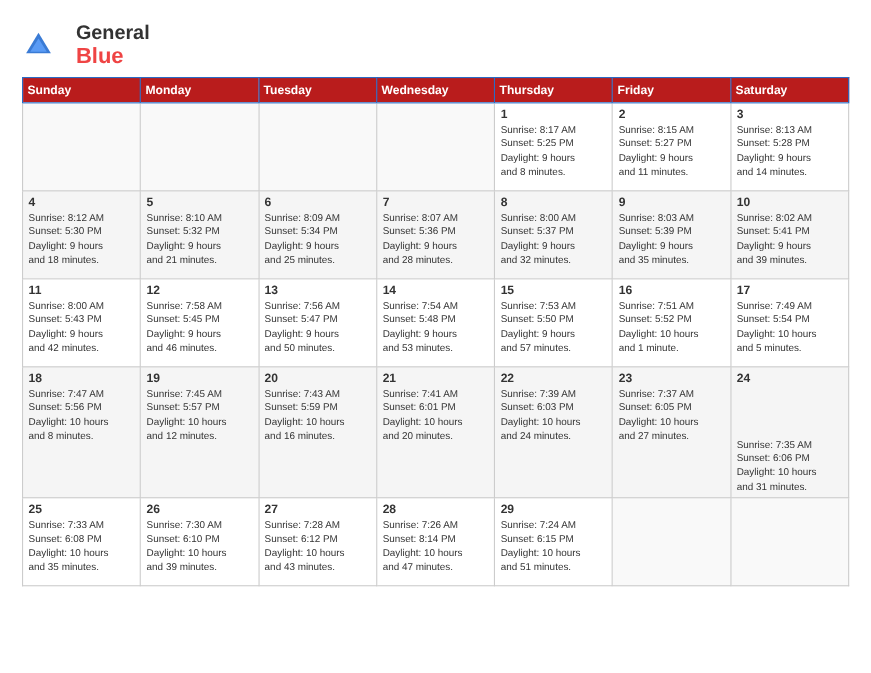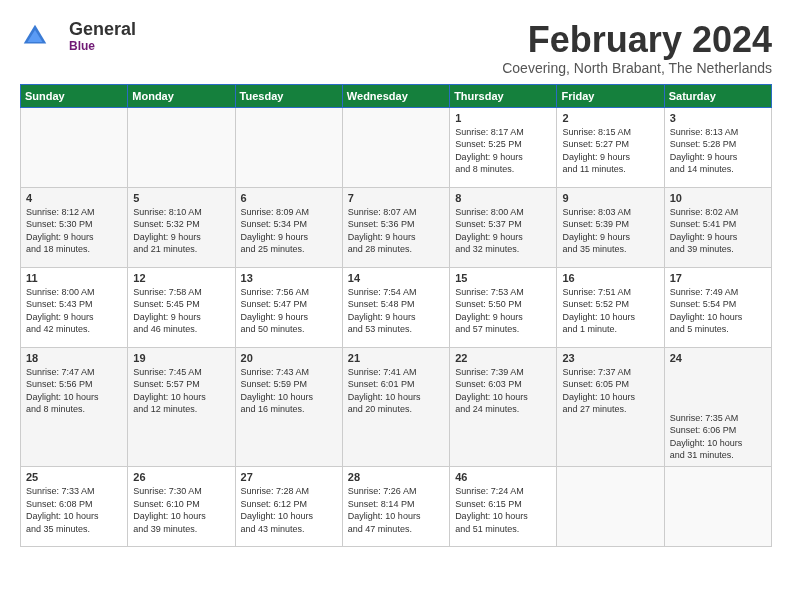--- a/index.html
+++ b/index.html
@@ -25,23 +25,23 @@
       display: flex;
       flex-direction: column;
       line-height: 1.1;
     }
     .logo-general {
       font-size: 18px;
       font-weight: bold;
       color: #333;
     }
     .logo-blue {
-      font-size: 12px;
-      font-weight: bold;
-      color: #701a75;
+      font-size: 20px;
+      font-weight: bold;
+      color: #ef4444;
     }
     .logo-icon {
       width: 30px;
       height: 30px;
     }
     .title-block {
       text-align: right;
     }
     .month-title {
       font-size: 36px;
@@ -52,21 +52,21 @@
     .location {
       font-size: 14px;
       color: #555;
     }
     table {
       width: 100%;
       border-collapse: collapse;
       table-layout: fixed;
     }
     th {
-      background: #15803d;
+      background: #b91c1c;
       color: #fff;
       font-size: 11px;
       font-weight: bold;
       padding: 5px 4px;
       text-align: left;
       border: 1px solid #2a6bc5;
     }
     td {
       border: 1px solid #ccc;
       vertical-align: top;
@@ -101,24 +101,20 @@
   <div class="logo">
     <svg class="logo-icon" viewBox="0 0 40 40" xmlns="http://www.w3.org/2000/svg">
       <polygon points="20,5 35,30 5,30" fill="#3a7bd5"></polygon>
       <polygon points="20,12 30,28 10,28" fill="#5a9bf5"></polygon>
     </svg>
     <div class="logo-text">
       <span class="logo-general">General</span>
       <span class="logo-blue">Blue</span>
     </div>
   </div>
-  <div class="title-block">
-    <div class="month-title">February 2024</div>
-    <div class="location">Coevering, North Brabant, The Netherlands</div>
-  </div>
 </div>
 
 <table>
   <thead>
     <tr>
     <th>Sunday</th>
         <th>Monday</th>
         <th>Tuesday</th>
         <th>Wednesday</th>
         <th>Thursday</th>
@@ -330,21 +326,21 @@
 and 43 minutes.</div>
         </td>
         <td>
           <span class="day-num">28</span>
           <div class="day-info" style="white-space: pre-line;">Sunrise: 7:26 AM
 Sunset: 8:14 PM
 Daylight: 10 hours
 and 47 minutes.</div>
         </td>
         <td>
-          <span class="day-num">46</span>
+          <span class="day-num">29</span>
           <div class="day-info" style="white-space: pre-line;">Sunrise: 7:24 AM
 Sunset: 6:15 PM
 Daylight: 10 hours
 and 51 minutes.</div>
         </td>
         <td class="empty"></td>
         <td class="empty"></td>
       </tr>
     </tbody>
 </table>

